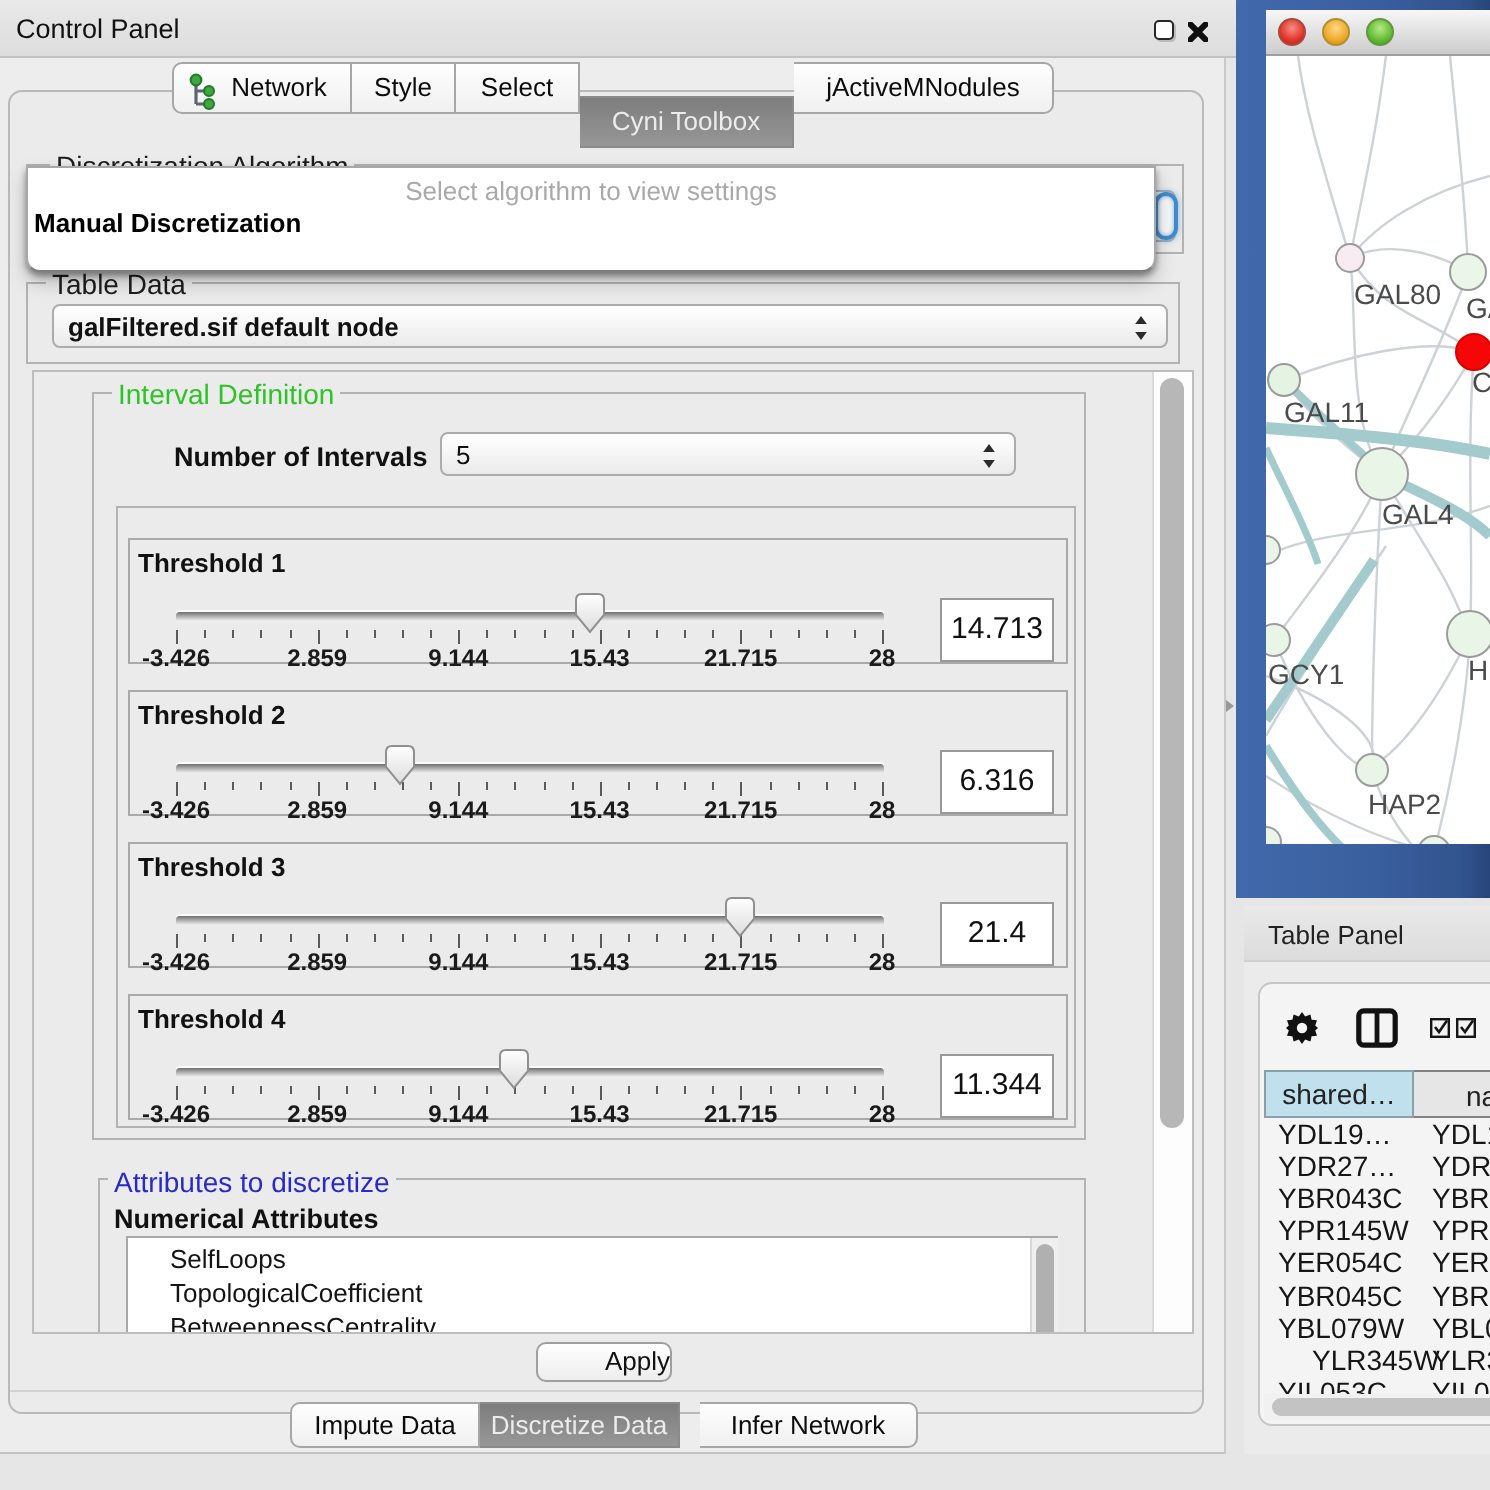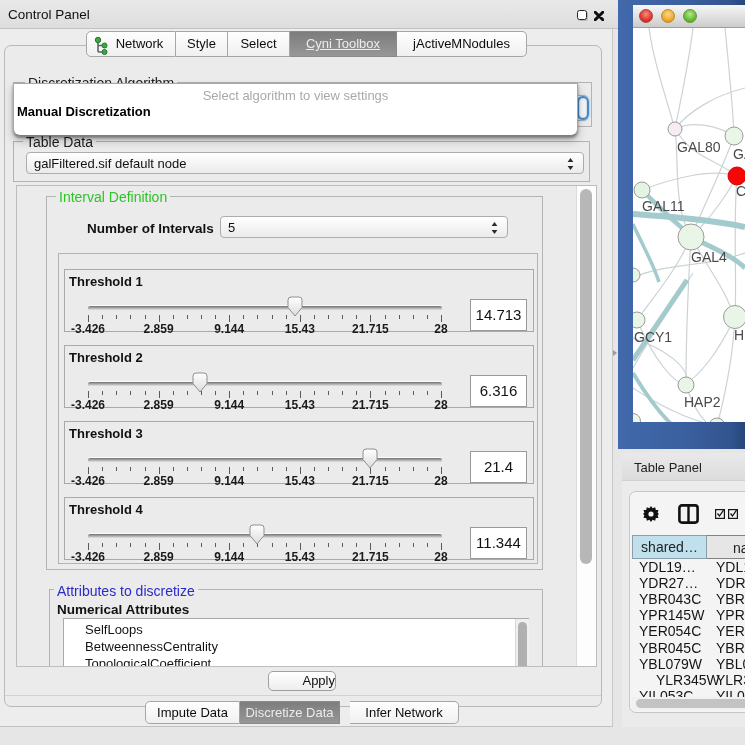--- a/index.html
+++ b/index.html
@@ -88,31 +88,31 @@
       <g fill="#41a63f" stroke="#1d7a2a" stroke-width="1">
         <circle cx="4" cy="4" r="2.7"></circle>
         <circle cx="10.5" cy="9.5" r="2.5"></circle>
         <circle cx="10.5" cy="16" r="2.5"></circle>
       </g>
     </svg>
   <span style="margin-left:17px">Network</span>
 </div>
 <div class="seg nl" style="left:176px; top:31px; width:52px;">Style</div>
 <div class="seg nl" style="left:228px; top:31px; width:62px;">Select</div>
-<div class="seg dark" style="left:290px; top:31px; width:107px; border-left:none;text-decoration:underline;">Cyni Toolbox</div>
+<div class="seg dark" style="left:290px; top:48px; width:107px; border-left:none;">Cyni Toolbox</div>
 <div class="seg nl" style="left:397px; top:31px; width:130px; border-radius:0 5px 5px 0;">jActiveMNodules</div>
 
 <div class="group" style="left:13px; top:82px; width:579px; height:45px;"></div>
 <div class="abs" style="left:25px; top:75px; font-size:14px; color:#1d1d1d; background:#ebebeb; padding:0 3px;">Discretization Algorithm</div>
 <div class="combo" style="left:27px; top:95px; width:561px; height:26px;"></div>
 <div class="abs" style="left:577px; top:96px; width:12px; height:24px; border:2.5px solid #4489cc; border-radius:6px; box-shadow:0 0 3px #79abdc, inset 0 0 2px #79abdc; background:#f6f6f6;"></div>
 
 <div class="group" style="left:13px; top:141px; width:577px; height:41px;"></div>
 <div class="abs gtitle" style="left:23px; top:134px; font-size:14px; color:#1d1d1d;">Table Data</div>
-<div class="combo" style="left:26px; top:152px; width:558px; height:22px;">
+<div class="combo" style="left:26px; top:152px; width:558px; height:22px;font-weight:bold;">
     <span class="cv">galFiltered.sif default node</span>
   <svg class="updown" style="right:8px; top:5px;" width="7" height="12" viewBox="0 0 7 12">
       <path d="M3.5 0 L6.4 4 L0.6 4 Z M3.5 12 L6.4 8 L0.6 8 Z" fill="#2b2b2b"></path>
     </svg>
 </div>
 
 <div class="abs" id="viewport" style="left:16px; top:185px; width:581px; height:482px; border:1px solid #bdbdbd; overflow:hidden;">
 
   <div class="abs" style="left:559px; top:0; width:20px; height:480px; background:#fdfdfd; border-left:1px solid #dadada;"></div>
   <div class="abs" style="left:563px; top:3px; width:12px; height:375px; background:#b7b7b7; border-radius:6px;"></div>
@@ -311,22 +311,22 @@
         </defs>
         <path d="M1 4 Q1 1 4 1 L12 1 Q15 1 15 4 L15 11.5 L8 20 L1 11.5 Z" fill="url(#tgth4)" stroke="#8f8f8f" stroke-width="1"></path>
       </svg>
     </div>
 
   <div class="group" style="left:32px; top:403px; width:494px; height:120px;"></div>
   <div class="gtitle" style="left:37px; top:397px; color:#2929cc;">Attributes to discretize</div>
   <div class="abs" style="left:40px; top:416px; font-size:13.5px; font-weight:bold; color:#111;">Numerical Attributes</div>
   <div class="abs" id="attlist" style="left:46px; top:432px;">
     <div>SelfLoops</div>
+    <div>TopologicalCoefficient</div>
     <div>BetweennessCentrality</div>
-    <div>TopologicalCoefficient</div>
     <div class="abs" style="left:451px; top:0; width:14px; height:80px; background:#efefef; border-left:1px solid #d8d8d8; padding:0;"></div>
     <div class="abs" style="left:454px; top:3px; width:9px; height:60px; background:#b0b0b0; border-radius:5px; padding:0;"></div>
   </div>
 </div>
 
 <div class="abs" id="popup">
   <div class="i1">Select algorithm to view settings</div>
   <div class="i2">Manual Discretization</div>
 </div>
 

